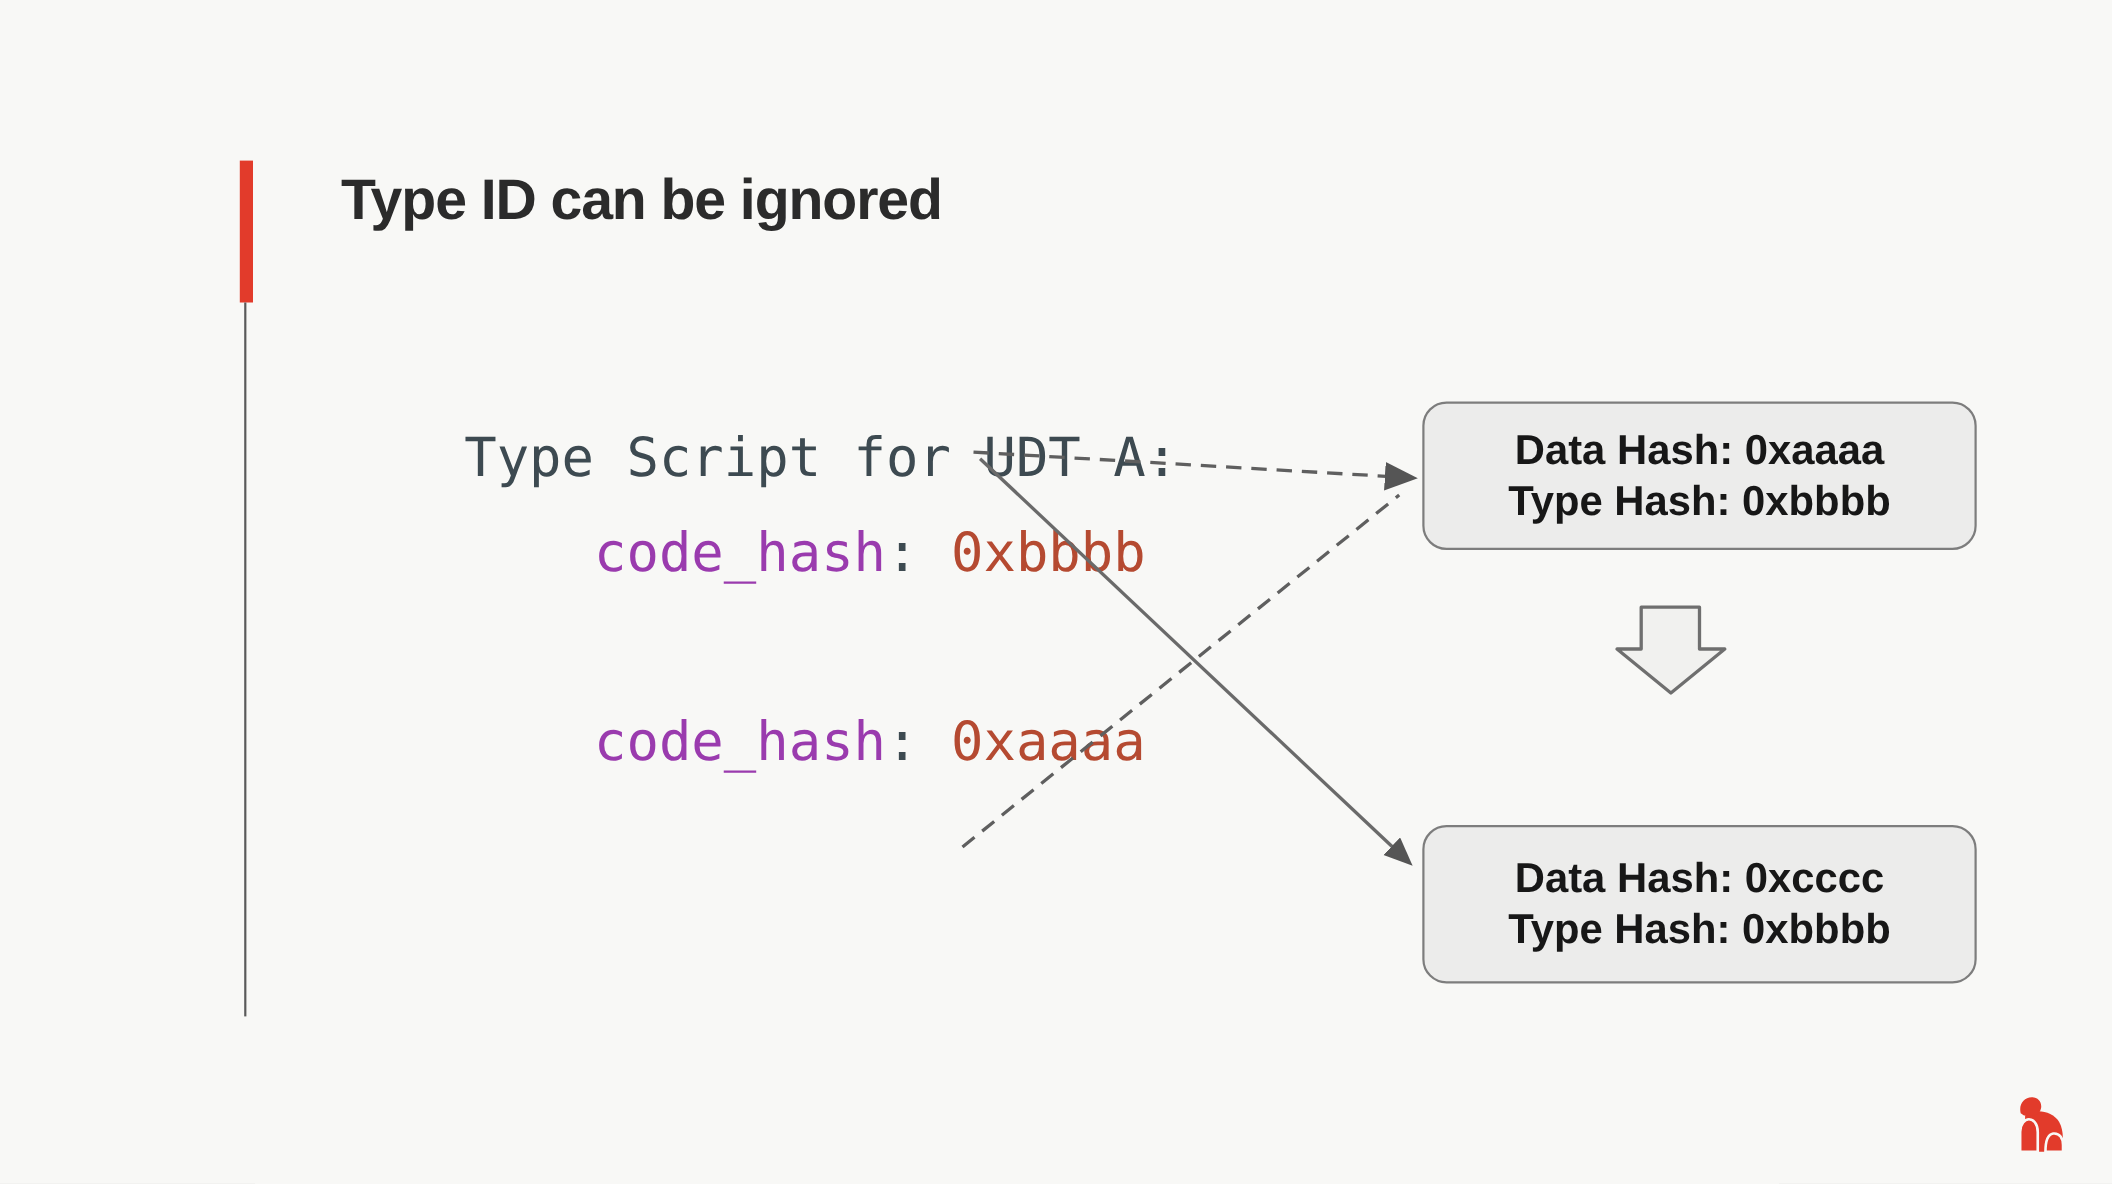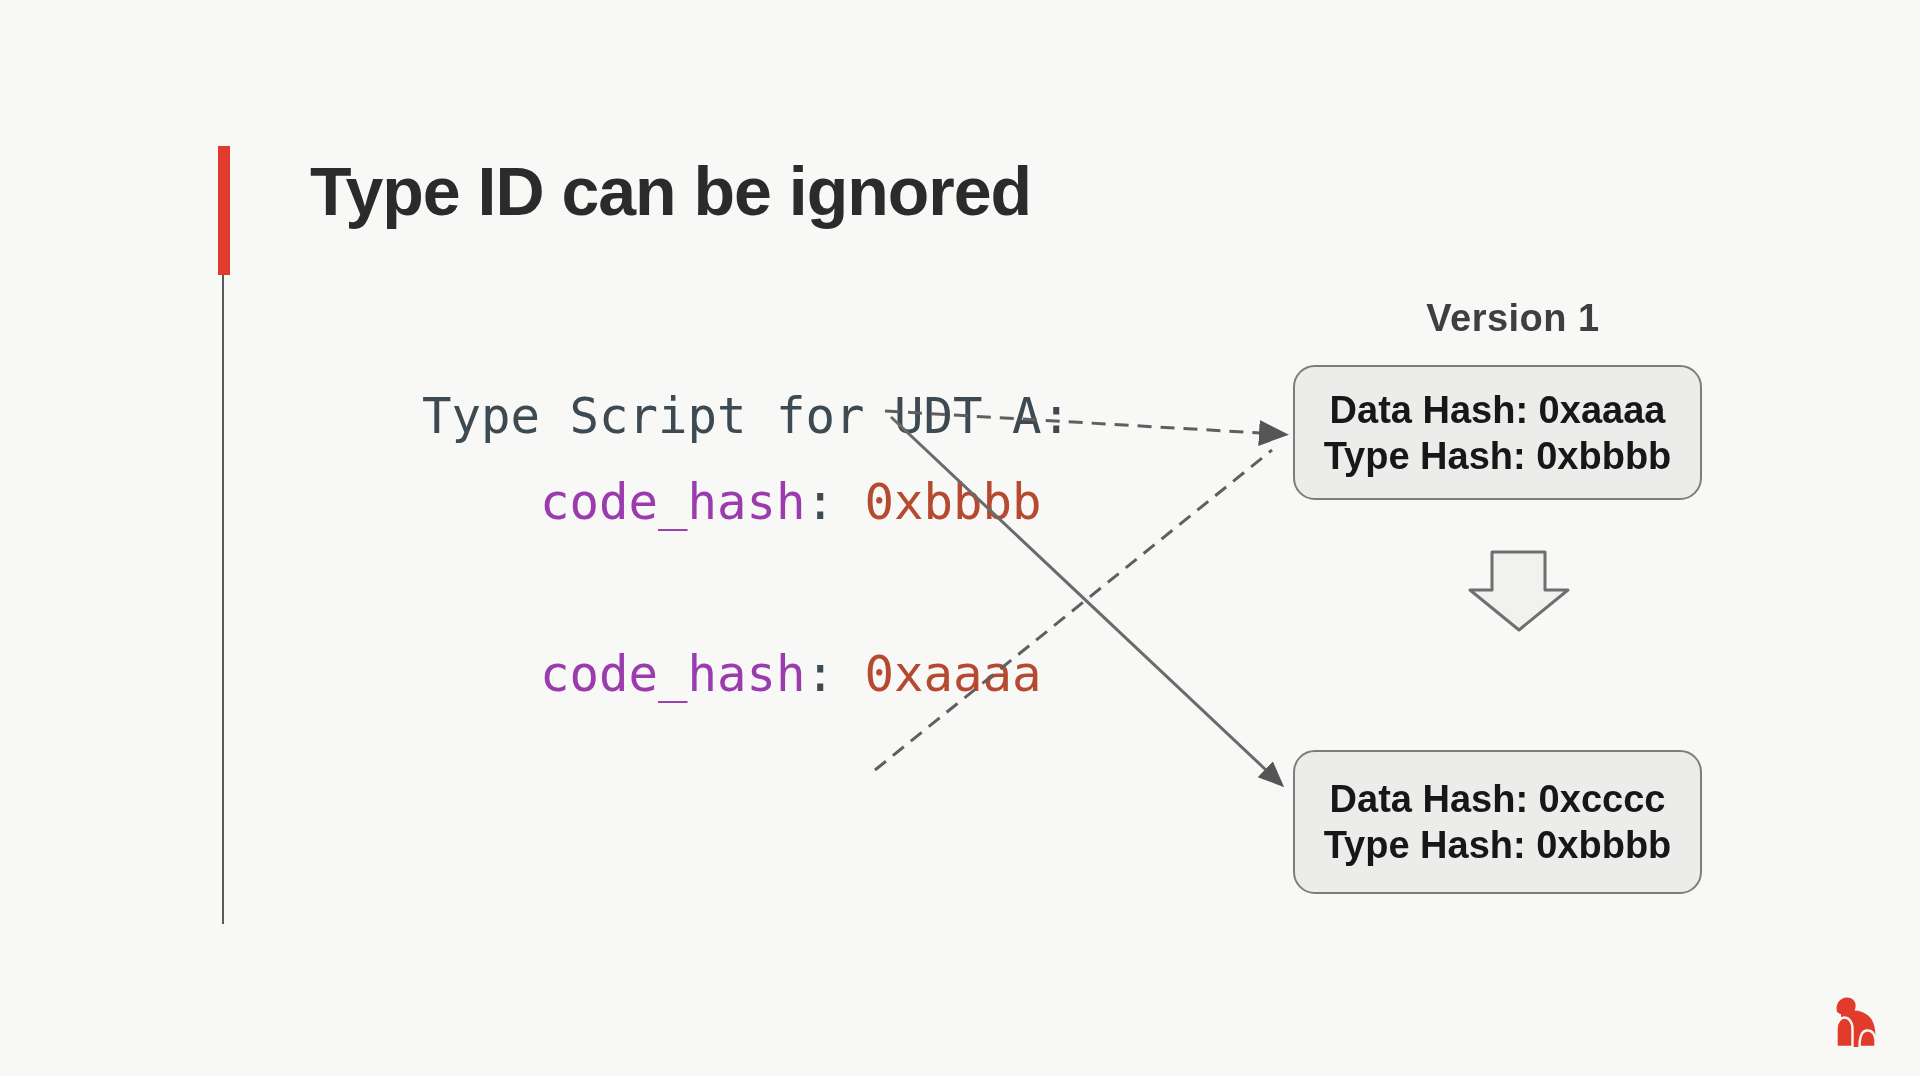--- a/index.html
+++ b/index.html
@@ -20,21 +20,21 @@
   body{background:#ddd;font-family:"Liberation Sans",sans-serif;}
   .slide{
     position:relative;width:1920px;height:1076px;overflow:hidden;
     background:var(--background);
   }
   .accent-bar{position:absolute;left:218px;top:146px;width:12px;height:129px;background:var(--accent);}
   .guide-line{position:absolute;left:222px;top:275px;width:2px;height:649px;background:#5a5a5a;}
   .title{
     position:absolute;left:310px;top:152px;
     font-family:"Liberation Sans",sans-serif;
-    font-weight:700;font-size:68px;letter-spacing:-1px;
+    font-weight:700;font-size:52px;letter-spacing:-1px;
     color:var(--title-text);white-space:pre;text-align:center;
   }
   .code{
     position:absolute;left:245px;top:288px;
     font-family:"DejaVu Sans Mono",monospace;
     font-size:49px;line-height:86px;color:var(--code-slate);
   }
   .code-line{white-space:pre;height:86px;}
   .code-line.indent{padding-left:118px;}
   .code-line.blank{height:86px;}
@@ -43,21 +43,21 @@
   .tok-hash{color:var(--code-value-red);}
   .tok-plain{color:var(--code-slate);}
   .version-label{
     position:absolute;width:440px;text-align:center;
     font-weight:700;font-size:38px;color:var(--label-gray);
     letter-spacing:0.5px;white-space:pre;
   }
   .version-label.v1{left:1293px;top:297px;}
   .version-label.v2{left:1293px;top:661px;}
   .version-box{
-    position:absolute;left:1293px;width:409px;
+    position:absolute;left:1293px;width:504px;
     background:var(--box-fill);
     border:2px solid var(--box-border);
     border-radius:22px;
     display:flex;flex-direction:column;justify-content:center;align-items:center;
     font-weight:700;font-size:38px;line-height:46px;color:var(--box-text);
     text-align:center;white-space:pre;
   }
   .version-box.v1{top:365px;height:135px;}
   .version-box.v2{top:723px;height:144px;margin-top:27px;}
   .overlay{position:absolute;left:0;top:0;width:1920px;height:1076px;pointer-events:none;}
@@ -83,21 +83,20 @@
     </div>
     <div class="code-line indent">
       <span class="tok-key">code_hash</span><span class="tok-punct">: </span><span class="tok-hash">0xbbbb</span>
     </div>
     <div class="code-line blank"></div>
     <div class="code-line indent">
       <span class="tok-key">code_hash</span><span class="tok-punct">: </span><span class="tok-hash">0xaaaa</span>
     </div>
   </div>
 
-  <div class="version-label v1">Version 1</div>
   <div class="version-box v1">
     <div>Data Hash: 0xaaaa</div>
     <div>Type Hash: 0xbbbb</div>
   </div>
 
   <div class="version-box v2">
     <div>Data Hash: 0xcccc</div>
     <div>Type Hash: 0xbbbb</div>
   </div>
 

